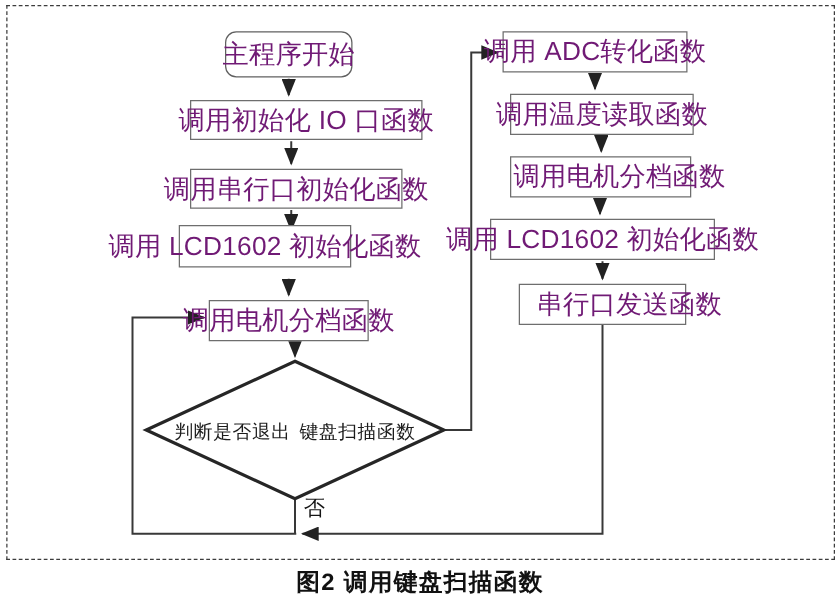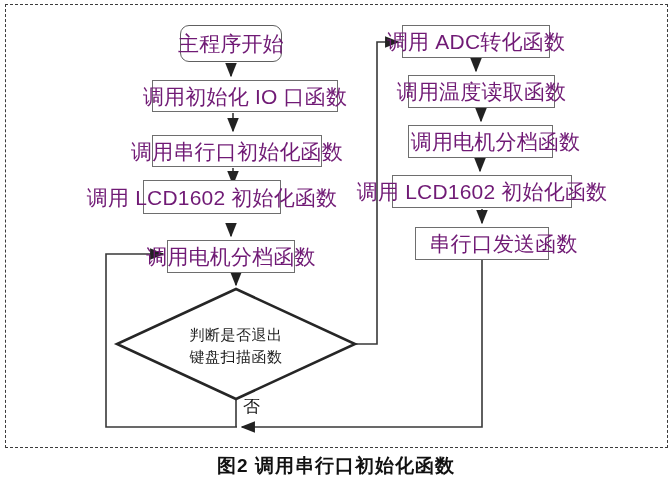--- a/index.html
+++ b/index.html
@@ -59,21 +59,21 @@
   .decision-label {
     position: absolute;
     z-index: 3;
     left: 136px; top: 316px;
     width: 200px; height: 58px;
     color: #1c1c1c;
     font-size: 15px;
     letter-spacing: 0.5px;
     text-align: center;
     display: flex;
-    flex-direction: column;
+    flex-direction: row;
     align-items: center;
     justify-content: center;
     gap: 7px;
     line-height: 1;
   }
   .no-label {
     position: absolute;
     z-index: 3;
     left: 243px; top: 398px;
     font-size: 17px;
@@ -143,15 +143,15 @@
   </div>
 
   <div class="no-label">否</div>
 
   <div class="node n-r2">调用温度读取函数</div>
   <div class="node n-r1">调用 ADC转化函数</div>
   <div class="node n-r3">调用电机分档函数</div>
   <div class="node n-r4">调用 LCD1602 初始化函数</div>
   <div class="node n-r5">串行口发送函数</div>
 
-  <div class="caption">图2 调用串行口初始化函数</div>
+  <div class="caption">图2 调用键盘扫描函数</div>
 
 </div>
 
 </body></html>

